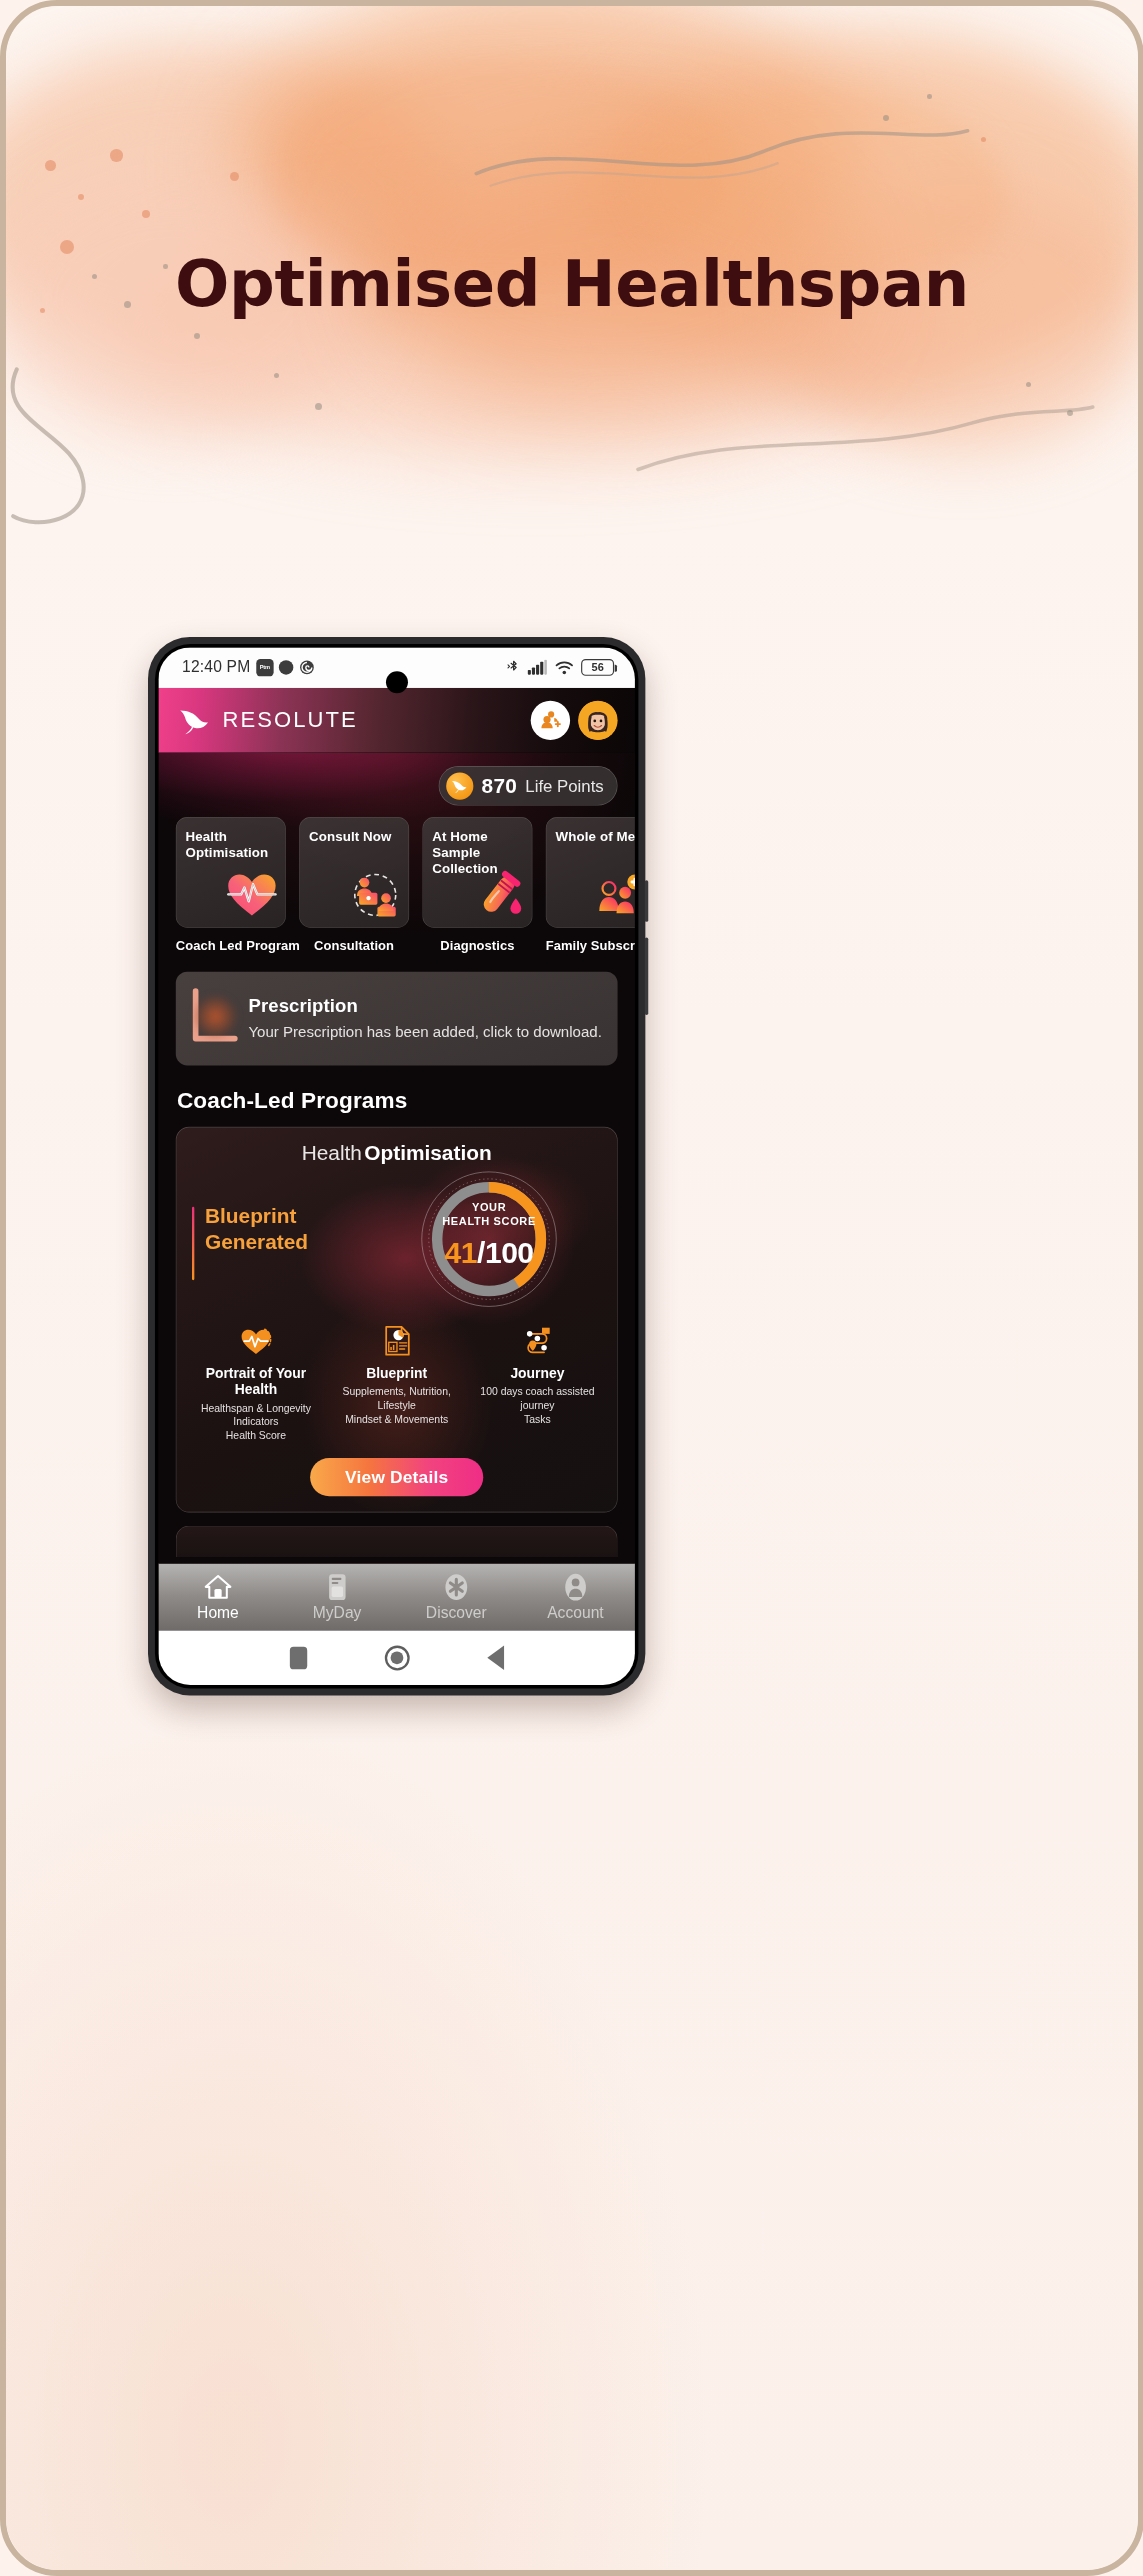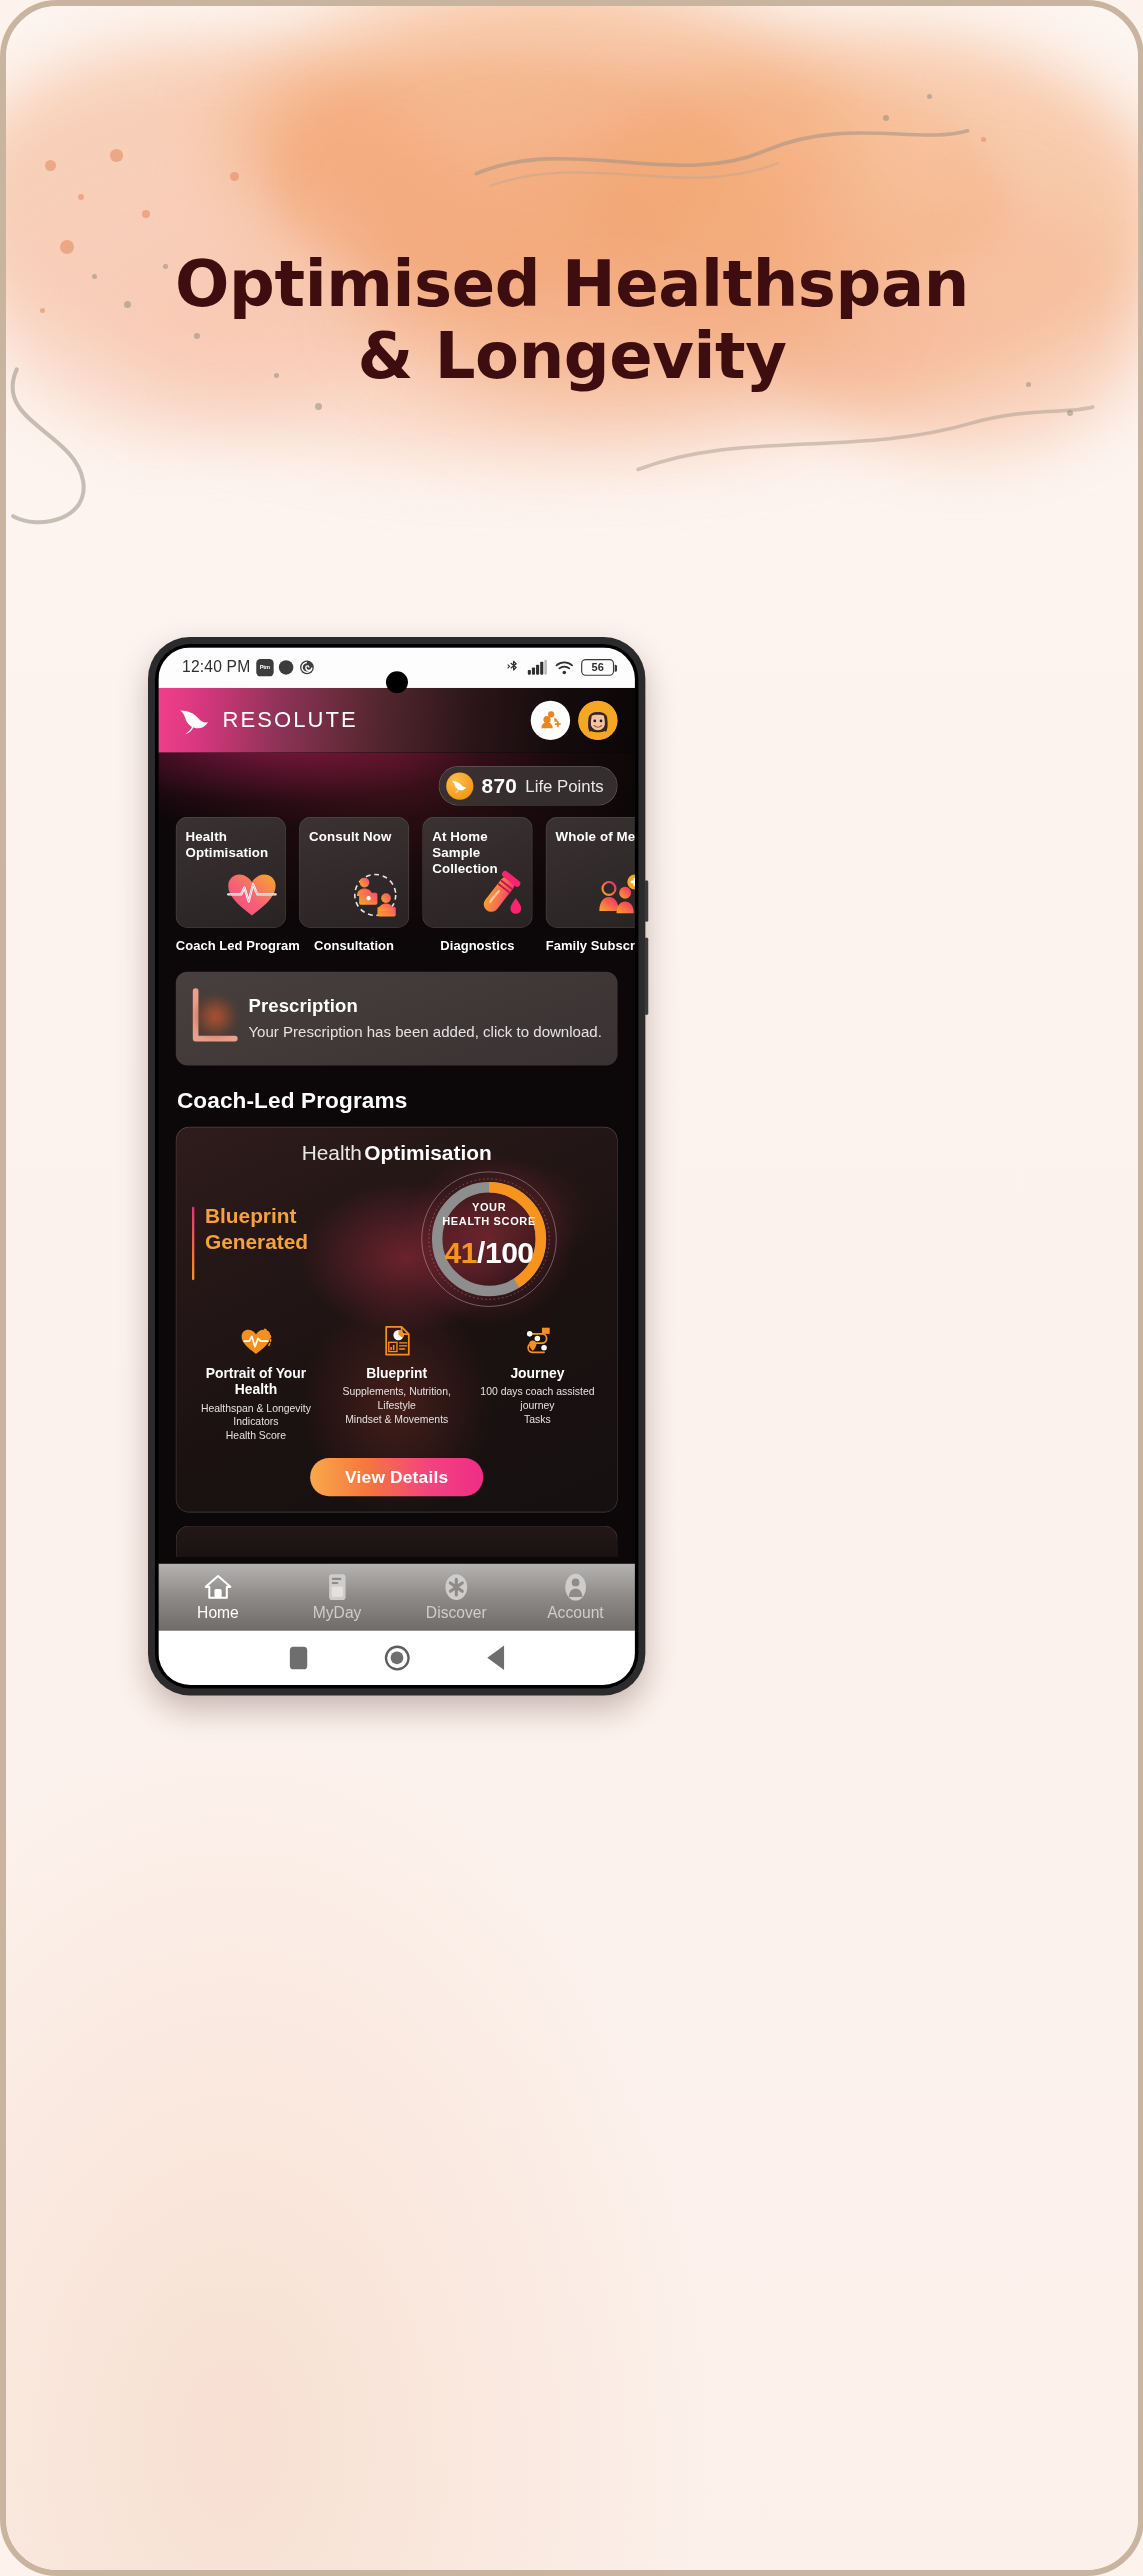--- a/index.html
+++ b/index.html
@@ -338,21 +338,20 @@
   <div class="speck g" style="left:268px;top:367px;width:5.4px;height:5.4px;"></div>
   <div class="speck g" style="left:309px;top:397px;width:7.2px;height:7.2px;"></div>
   <div class="speck g" style="left:877px;top:109px;width:6.3px;height:6.3px;"></div>
   <div class="speck g" style="left:921px;top:88px;width:4.5px;height:4.5px;"></div>
   <div class="speck" style="left:975px;top:131px;width:5.4px;height:5.4px;"></div>
   <div class="speck g" style="left:1020px;top:376px;width:5.4px;height:5.4px;"></div>
   <div class="speck g" style="left:1061px;top:404px;width:6.3px;height:6.3px;"></div>
 
   <h1 id="headline">
     <span>Optimised Healthspan</span><br>
-    <span>&amp; Longevity</span>
   </h1>
 
   <div id="phone">
    <div id="bezel">
     <div id="screen">
 
       <div id="punch-hole"></div>
 
       <div id="statusbar">
         <div id="sb-left">

